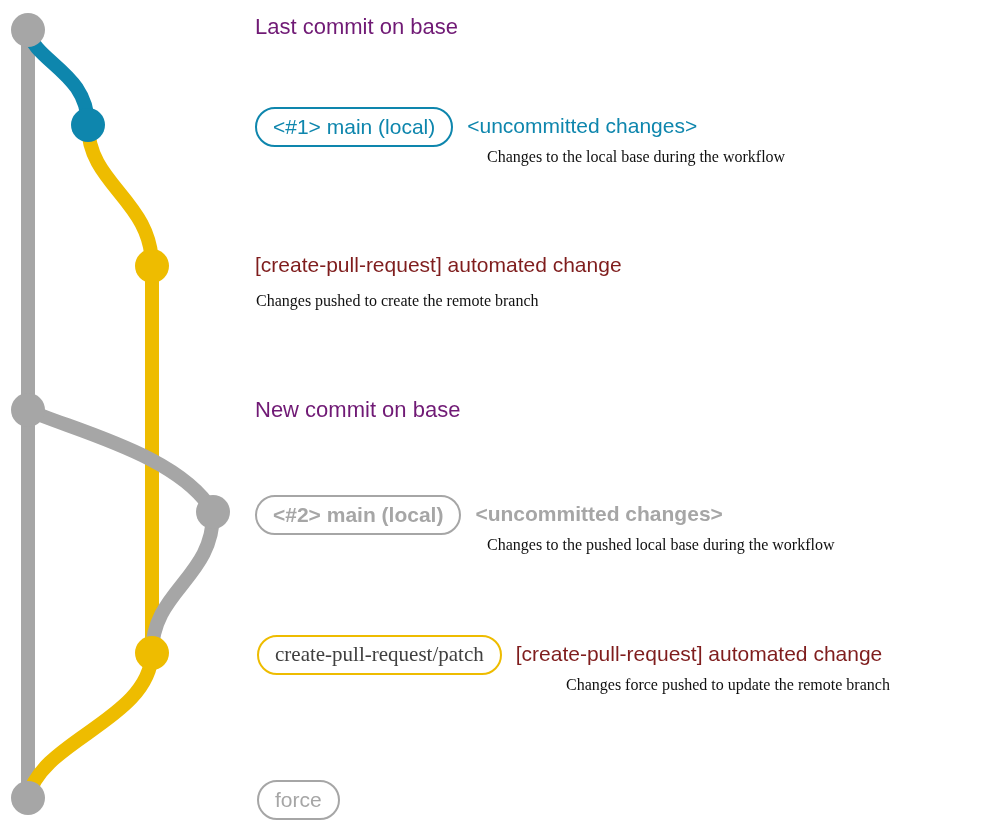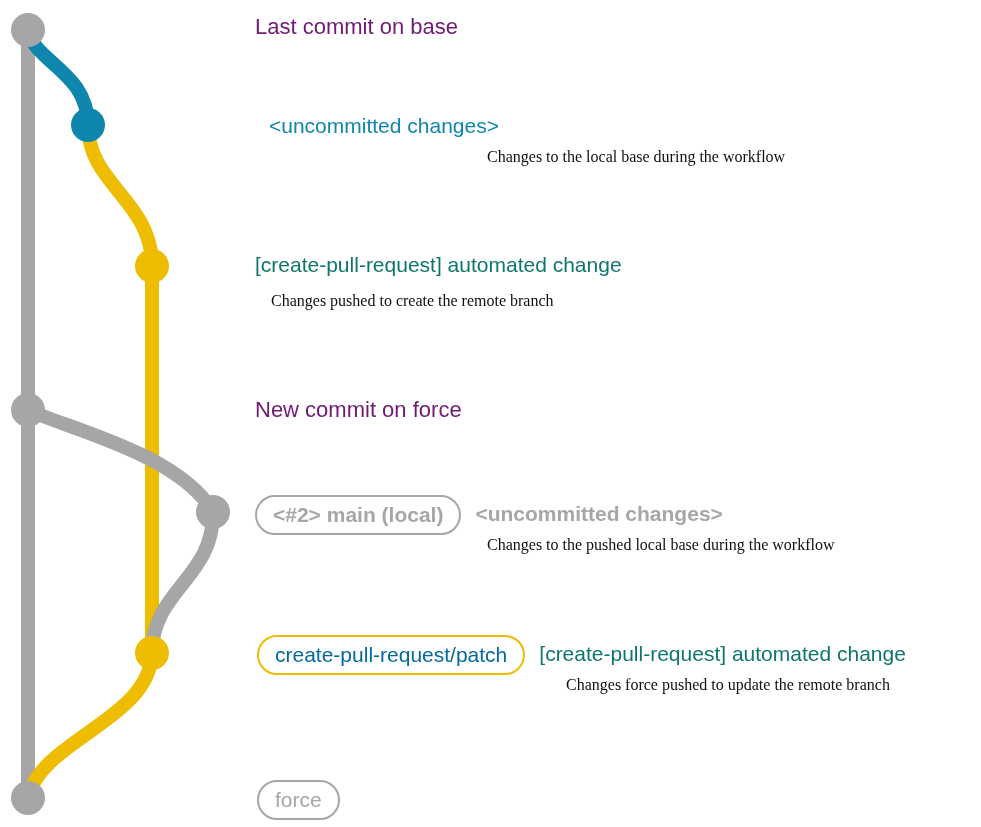--- a/index.html
+++ b/index.html
@@ -31,30 +31,30 @@
     border: 2px solid #888;
     padding: 6px 16px 7px 16px;
     font-size: 21px;
     line-height: 23px;
     white-space: nowrap;
     background: #fff;
     box-sizing: border-box;
   }
   .badge-blue { border-color: #0e86ad; color: #0e86ad; }
   .badge-gray { border-color: #a6a6a6; color: #a6a6a6; }
-  .badge-yellow { border-color: #eebc00; color: #0369a1; }
+  .badge-yellow { border-color: #eebc00; color: #404040; font-family: Liberation Serif, serif; }
   .subject {
     font-size: 21px;
     line-height: 23px;
     white-space: nowrap;
     font-family: "Liberation Sans", sans-serif;
   }
   .subject-blue { color: #0e86ad; }
   .subject-gray { color: #a6a6a6; }
-  .subject-yellow { color: #0f766e; }
+  .subject-yellow { color: #7f1d1d; }
   .heading {
     position: absolute;
     font-size: 22px;
     line-height: 24px;
     color: #701a75;
     white-space: nowrap;
     font-family: "Liberation Sans", sans-serif;
   }
   .note {
     position: absolute;
@@ -91,32 +91,35 @@
   <circle cx="152" cy="266" r="17" fill="#eebc00"></circle>
   <circle cx="28" cy="410" r="17" fill="#a6a6a6"></circle>
   <circle cx="213" cy="512" r="17" fill="#a6a6a6"></circle>
   <circle cx="152" cy="653" r="17" fill="#eebc00"></circle>
   <circle cx="28" cy="798" r="17" fill="#a6a6a6"></circle>
 </svg>
 
 <div class="heading" style="left:255px; top:15px;">Last commit on base</div>
 
 <div class="row" style="left:255px; top:107px;">
+  <span class="badge-wrap">
+    <span class="badge badge-blue">&lt;#1&gt; main (local)</span>
+  </span>
   <span class="subject-wrap" style="margin-left:14px;">
     <span class="subject subject-blue">&lt;uncommitted changes&gt;</span>
   </span>
 </div>
 <div class="note" style="left:487px; top:146px;">Changes to the local base during the workflow</div>
 
 <div class="row" style="left:255px; top:253px;">
   <span class="subject subject-yellow">[create-pull-request] automated change</span>
 </div>
-<div class="note" style="left:271px; top:290px;text-align:center;">Changes pushed to create the remote branch</div>
+<div class="note" style="left:256px; top:290px;text-align:center;">Changes pushed to create the remote branch</div>
 
-<div class="heading" style="left:255px; top:398px;">New commit on force</div>
+<div class="heading" style="left:255px; top:398px;">New commit on base</div>
 
 <div class="row" style="left:255px; top:495px;font-weight:bold;">
   <span class="badge-wrap">
     <span class="badge badge-gray">&lt;#2&gt; main (local)</span>
   </span>
   <span class="subject-wrap" style="margin-left:14px;">
     <span class="subject subject-gray">&lt;uncommitted changes&gt;</span>
   </span>
 </div>
 <div class="note" style="left:487px; top:534px;">Changes to the pushed local base during the workflow</div>

